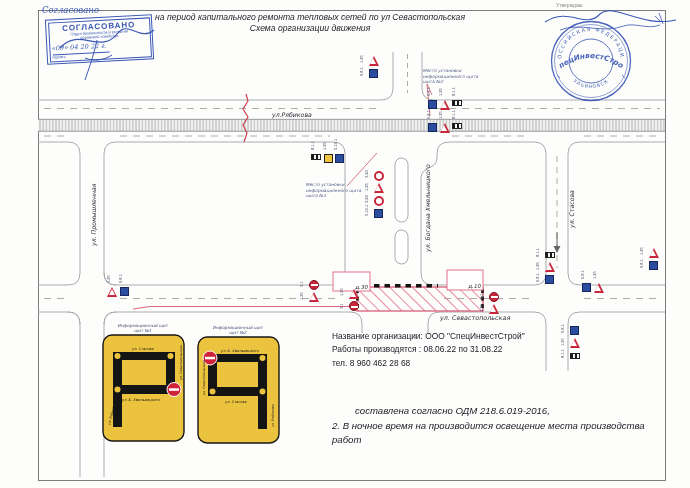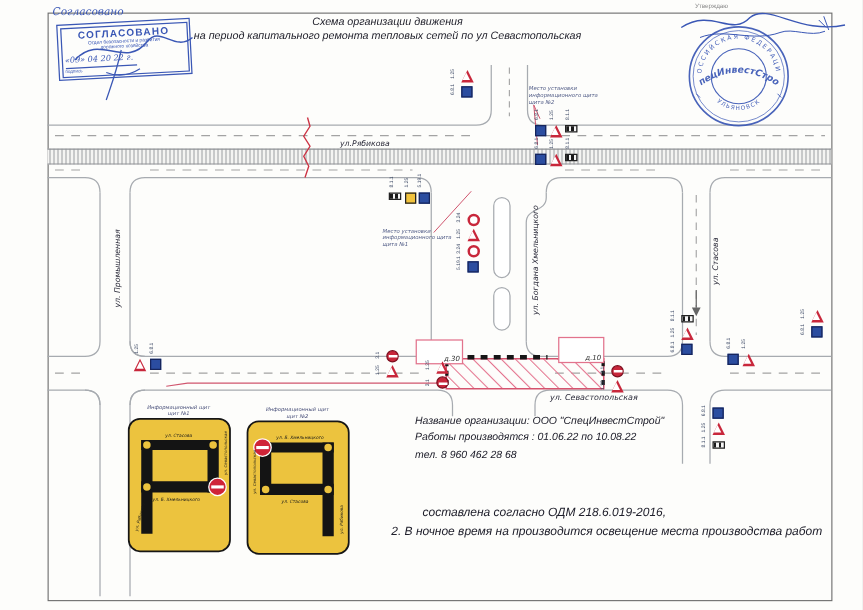--- a/index.html
+++ b/index.html
@@ -19,25 +19,25 @@
          transform:rotate(-3deg);border:1.7px solid #3a57b5;padding:1.5px;color:#3a57b5;}
   .stamp .inner{border:0.8px solid #3a57b5;padding:1px 2px 2px 2px;text-align:center;}
   .stamp .l1{font-size:8px;font-weight:bold;letter-spacing:1px;line-height:9px;}
   .stamp .l2{font-size:3.9px;line-height:4.6px;}
   .stamp .dt{font-size:5.4px;margin-top:2px;text-align:left;}
   .stamp .dt .hw{font-family:"DejaVu Serif",serif;font-style:italic;font-size:6.5px;}
   .stamp .pp{font-size:3.6px;text-align:left;border-top:0.6px solid #3a57b5;margin-top:2px;width:60%;}
 
   
   .info-block{position:absolute;left:332px;top:330px;width:278px;z-index:4;
-              font-style:italic;font-size:8.4px;line-height:13.3px;color:#20202c;}
+              font-size:8.4px;line-height:13.3px;color:#20202c;}
   .notes{position:absolute;left:310px;top:404px;width:360px;z-index:4;
          font-style:italic;font-size:9.6px;line-height:14.6px;color:#20202c;}
-  .notes .n2{margin-left:28px;}
-  .notes .n3{margin-left:3px;}
+  .notes .n2{margin-left:45px;}
+  .notes .n3{margin-left:22px;}
 
   
   #signs{position:absolute;left:0;top:0;width:690px;height:488px;z-index:5;pointer-events:none;}
   .cluster{position:absolute;display:flex;}
   .cluster.col{flex-direction:column;gap:1.5px;}
   .cluster.row{flex-direction:row;gap:2.5px;}
   .sitem{display:flex;align-items:center;gap:0.5px;}
   .cluster.row .sitem{flex-direction:column;}
   .scode{font-size:4px;line-height:4px;color:#3d4a66;transform:rotate(-90deg);
          white-space:nowrap;display:block;width:5px;height:11px;text-align:center;overflow:visible;}
@@ -425,41 +425,41 @@
           </span>
         </div>
         <div class="sitem">
           <span class="scode">6.8.1</span>
           <span class="sg sg-blue"></span>
         </div>
       </div>
     </div>
 
   <div class="title">
+    <div>на период капитального ремонта тепловых сетей по ул Севастопольская</div>
     <div>Схема организации движения</div>
-    <div>на период капитального ремонта тепловых сетей по ул Севастопольская</div>
   </div>
 
   <div class="printed-approve">Утверждаю</div>
 
   <div class="hand" style="left:42px;top:5px;font-size:8.5px;">Согласовано</div>
 
   <div class="stamp">
     <div class="inner">
       <div class="l1">СОГЛАСОВАНО</div>
       <div class="l2">Отдел безопасности и развития</div>
       <div class="l2">дорожного хозяйства</div>
       <div class="dt"><span class="hw">«09»  04  20 22 г.</span></div>
       <div class="pp">подпись</div>
     </div>
   </div>
 
   <div class="info-block">
     <div>Название организации: ООО "СпецИнвестСтрой"</div>
-    <div>Работы производятся : 01.06.22 по 10.08.22</div>
+    <div>Работы производятся : 08.06.22 по 31.08.22</div>
     <div>тел. 8 960 462 28 68</div>
   </div>
 
   <div class="notes">
     <div class="n2">составлена согласно ОДМ 218.6.019-2016,</div>
     <div class="n3">2. В ночное время на производится освещение места производства работ</div>
   </div>
 
 </div>
 

